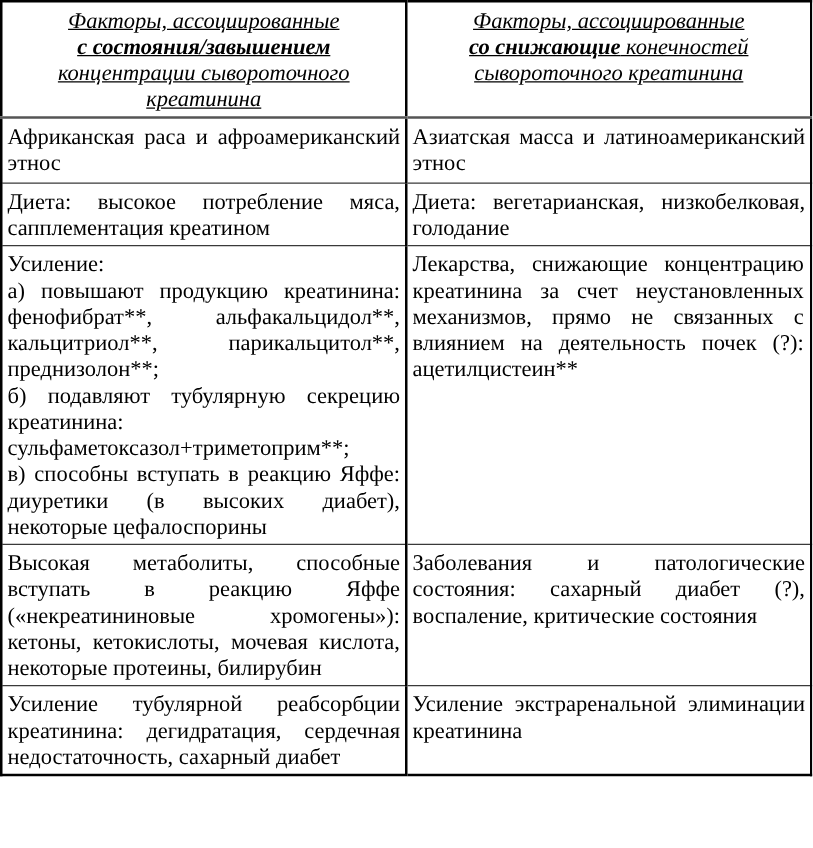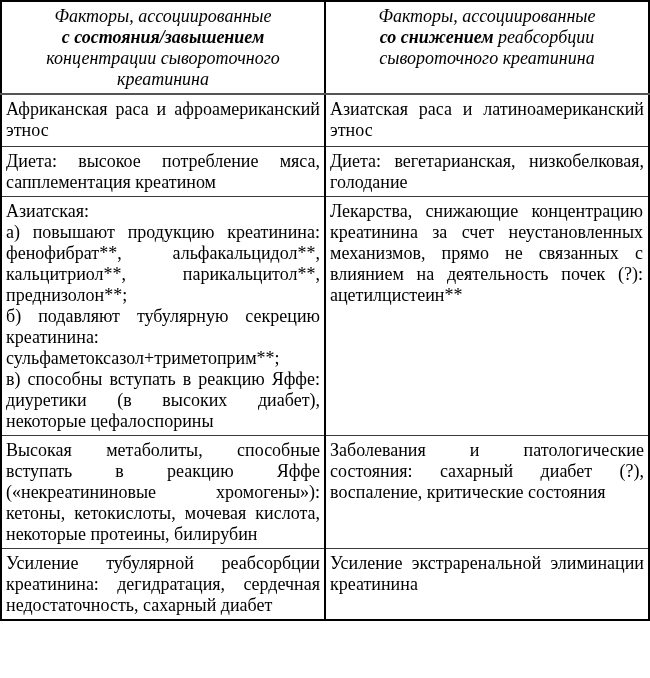--- a/index.html
+++ b/index.html
@@ -15,20 +15,21 @@
   }
   col { width: 50%; }
   th, td {
     vertical-align: top; box-sizing: border-box;
     border: 1px solid #3a3a3a;
   }
   th.hdr {
     font-style: italic; font-weight: normal; text-align: center;
     padding: 4px 6px 3px 6px;
     border-bottom: 2px solid #555555;
+    text-decoration: underline;
   }
   th.hdr .b, td .b { font-weight: bold; }
   td.cell {
     text-align: justify;
     padding: 4px 4px 3px 4px;
   }
   td.cell .para { text-align: justify; }
   td.right, th.right { border-left: 2px solid #000000; }
   td.indent { padding-right: 5px; }
 </style>
@@ -37,35 +38,35 @@
 
 <div class="page">
   <table class="tbl">
     <colgroup>
         <col>
         <col>
       </colgroup>
     <thead>
       <tr style="height:89px;">
         <th class="hdr"><span>Факторы, ассоциированные</span><br><span class="b">с состояния/завышением</span><br><span>концентрации сывороточного</span><br><span>креатинина</span></th>
-        <th class="hdr right"><span>Факторы, ассоциированные</span><br><span class="b">со снижением</span><span> реабсорбции</span><br><span>сывороточного креатинина</span></th>
+        <th class="hdr right"><span>Факторы, ассоциированные</span><br><span class="b">со снижающие</span><span> конечностей</span><br><span>сывороточного креатинина</span></th>
       </tr>
     </thead>
     <tbody>
       <tr style="height:52px;margin-top:10px;">
         <td class="cell">Африканская раса и афроамериканский этнос</td>
-        <td class="cell right">Азиатская раса и латиноамериканский этнос</td>
+        <td class="cell right">Азиатская масса и латиноамериканский этнос</td>
       </tr>
       <tr style="height:47px;">
         <td class="cell">Диета: высокое потребление мяса, сапплементация креатином</td>
         <td class="cell right">Диета: вегетарианская, низкобелковая, голодание</td>
       </tr>
       <tr style="height:236px;">
         <td class="cell">
-            <div class="para">Азиатская:</div>
+            <div class="para">Усиление:</div>
             <div class="para">а) повышают продукцию креатинина: фенофибрат**, альфакальцидол**, кальцитриол**, парикальцитол**, преднизолон**;</div>
             <div class="para">б) подавляют тубулярную секрецию креатинина: сульфаметоксазол+триметоприм**;</div>
             <div class="para">в) способны вступать в реакцию Яффе: диуретики (в высоких диабет), некоторые цефалоспорины</div>
           </td>
         <td class="cell right indent">Лекарства, снижающие концентрацию креатинина за счет неустановленных механизмов, прямо не связанных с влиянием на деятельность почек (?): ацетилцистеин**</td>
       </tr>
       <tr style="height:109px;">
         <td class="cell">Высокая метаболиты, способные вступать в реакцию Яффе («некреатининовые хромогены»): кетоны, кетокислоты, мочевая кислота, некоторые протеины, билирубин</td>
         <td class="cell right">Заболевания и патологические состояния: сахарный диабет (?), воспаление, критические состояния</td>
       </tr>

